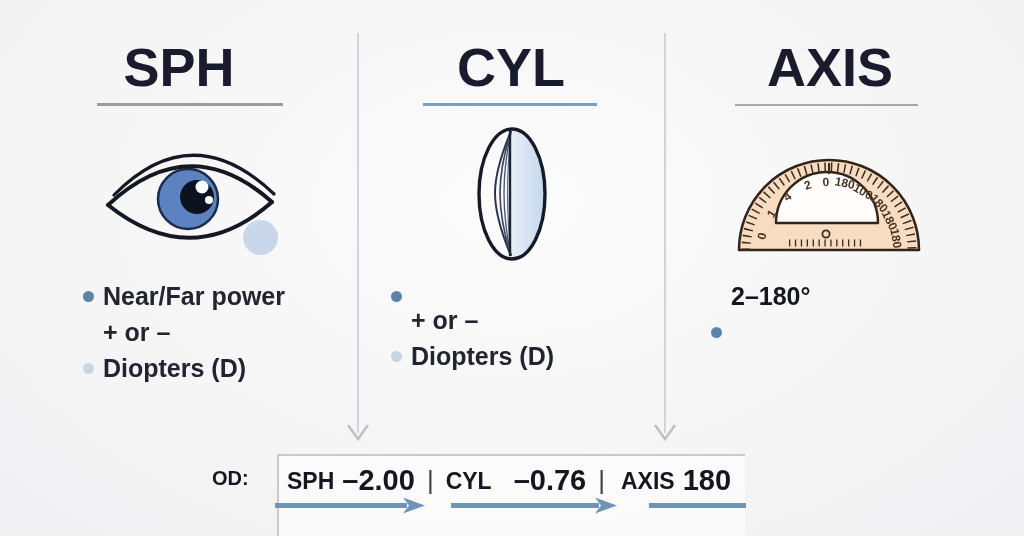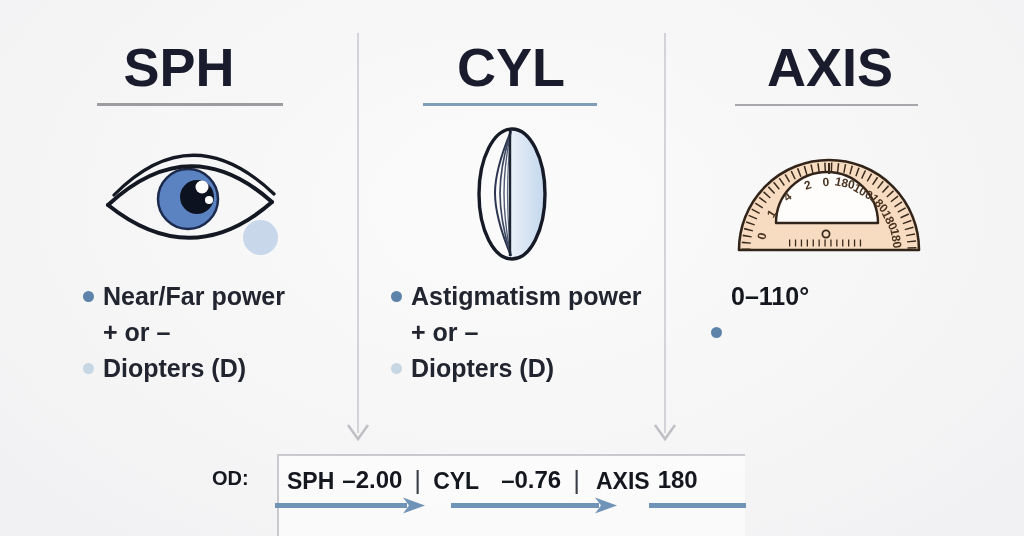--- a/index.html
+++ b/index.html
@@ -41,21 +41,21 @@
   
   .od-label{position:absolute;left:212px;top:467px;font-size:20px;font-weight:800;color:#15171f;}
   .rx-box{
     position:absolute;left:277px;top:454px;width:468px;height:82px;box-sizing:border-box;
     background:rgba(255,255,255,0.55);
     border-top:2px solid #c9c9ce;border-left:2px solid #c9c9ce;
     display:flex;align-items:flex-start;padding:8px 0 0 8px;
   }
   .rx-box span{white-space:pre;}
   .rx-label{font-size:23px;font-weight:800;color:#15171f;line-height:34px;}
-  .rx-value{font-size:24px;font-weight:800;color:#15171f;line-height:32px;}
+  .rx-value{font-size:29px;font-weight:800;color:#15171f;line-height:32px;}
   .rx-sep{font-size:26px;font-weight:400;color:#3a3d46;line-height:33px;}
   .g8{margin-right:8px;} .g12{margin-right:12px;} .g16{margin-right:16px;} .g22{margin-right:22px;}
   .arrow-blue{position:absolute;}
   .a1{left:275px;top:497px;} .a2{left:451px;top:497px;} .a3{left:649px;top:497px;}
 </style>
 </head>
 <body>
 
 <div class="canvas">
 
@@ -122,21 +122,20 @@
       <path d="M34,6 C25,35 23,52 23,68 C23,84 25,102 34,131" fill="none" stroke="#3b475f" stroke-width="1.7"></path>
       <path d="M34,6 C28,35 27,52 27,68 C27,84 28,102 34,131" fill="none" stroke="#4e5a73" stroke-width="1.4"></path>
       <path d="M34,6 C31,35 30.5,52 30.5,68 C30.5,84 31,102 34,131" fill="none" stroke="#5f6c85" stroke-width="1.2"></path>
       <line x1="33" y1="6" x2="33" y2="131" stroke="#1d2432" stroke-width="2.4"></line>
       <ellipse cx="35" cy="69" rx="33" ry="65" fill="none" stroke="#151a26" stroke-width="3.4"></ellipse>
     </svg>
 
     <ul class="bullets bullets-cyl">
       <li>
         <span class="bdot blue"></span>
-        <span class="btext">Astigmatism power</span>
       </li>
       <li>
         <span class="bdot none"></span>
         <span class="btext">+ or –</span>
       </li>
       <li>
         <span class="bdot pale"></span>
         <span class="btext">Diopters (D)</span>
       </li>
     </ul>
@@ -163,21 +162,21 @@
         <text x="127" y="54" transform="rotate(30 127 54)">100</text>
         <text x="142" y="65" transform="rotate(47 142 65)">180</text>
         <text x="152" y="81" transform="rotate(64 152 81)">180</text>
         <text x="158" y="98" transform="rotate(80 158 98)">180</text>
       </g>
     </svg>
 
     <ul class="bullets bullets-axis">
       <li>
         <span class="bdot none"></span>
-        <span class="btext xbold">0–110°</span>
+        <span class="btext xbold">2–180°</span>
       </li>
       <li>
         <span class="bdot blue"></span>
       </li>
     </ul>
   </section>
 
   <span class="od-label">OD:</span>
 
   <div class="rx-box">

